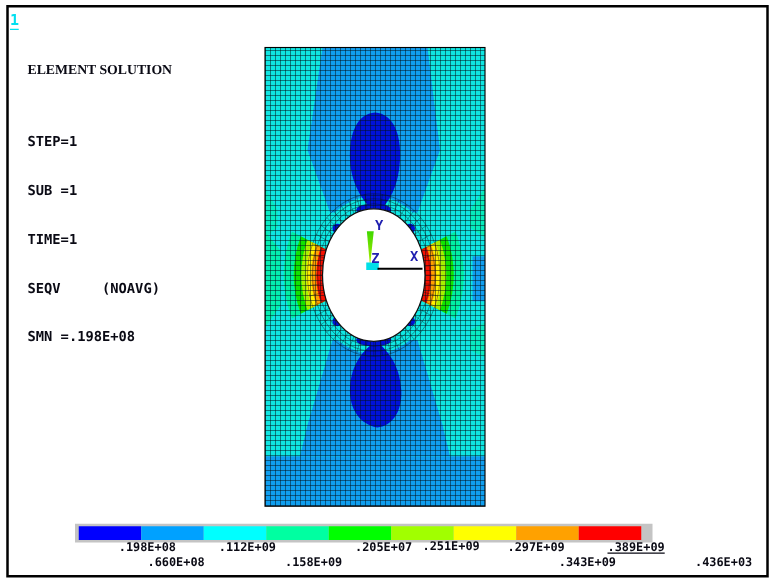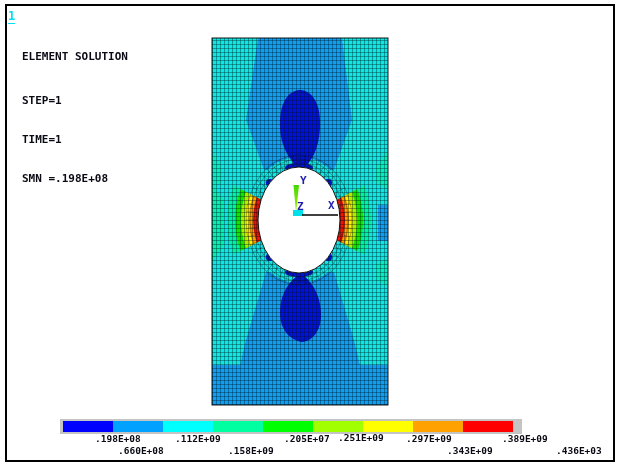--- a/index.html
+++ b/index.html
@@ -6,47 +6,49 @@
   body{width:621px;height:470px;position:relative;overflow:hidden;
        font-family:"DejaVu Sans Mono","Liberation Mono",monospace;}
   .frame{position:absolute;left:5px;top:4px;width:606px;height:454px;
          border:2px solid #000;background:#fff;}
   .plot-number{position:absolute;left:8px;top:10px;color:#00dff0;
          font-size:12px;font-weight:bold;border-bottom:1px solid #00dff0;
          line-height:13px;}
   .solution-info{position:absolute;left:22px;top:24px;color:#0a0a14;
          font-size:11px;font-weight:bold;white-space:pre;}
   .solution-info div{height:13px;line-height:13px;}
-  .solution-info div:first-child{margin-bottom:5px;}
+  .solution-info div:first-child{margin-bottom:18px;font-family:Liberation Serif, serif;}
   .viewport{position:absolute;left:0;top:0;width:621px;height:470px;}
   
   .legend-bar{position:absolute;left:60px;top:419px;width:462px;height:15px;
          background:#c4c4c4;}
   .legend-swatches{position:absolute;left:3px;top:2px;height:11px;display:flex;}
   .swatch{width:50px;height:11px;}
   .legend-label{position:absolute;color:#0a0a14;font-size:9.5px;font-weight:bold;
          white-space:pre;line-height:11px;}
   .lt0{left:66px;top:433px;margin-left:29px;} .lt1{left:175px;top:433px;} .lt2{left:284px;top:433px;}
-  .lt3{left:406px;top:433px;} .lt4{left:502px;top:433px;}
+  .lt3{left:406px;top:433px;} .lt4{left:486px;top:433px;text-decoration:underline;}
   .lb0{left:118px;top:445px;} .lb1{left:228px;top:445px;} .lb2{left:338px;top:432px;}
   .lb3{left:447px;top:445px;} .lb4{left:556px;top:445px;}
   .triad-text{font-family:"DejaVu Sans Mono","Liberation Mono",monospace;
          font-size:11px;font-weight:bold;fill:#2020b0;}
 </style>
 </head>
 <body>
 
 <div class="frame"></div>
 
 <span class="plot-number">1</span>
 
 <div class="solution-info">
   <div>ELEMENT SOLUTION</div>
   <div>STEP=1</div>
+  <div>SUB =1</div>
   <div>TIME=1</div>
+  <div>SEQV     (NOAVG)</div>
   <div>SMN =.198E+08</div>
 </div>
 
 <svg class="viewport" viewBox="0 0 621 470" xmlns="http://www.w3.org/2000/svg">
   <defs>
     <pattern id="mesh" width="4" height="4" patternUnits="userSpaceOnUse">
       <path d="M0,0.4 H4 M0.4,0 V4" stroke="#061018" stroke-width="0.8" fill="none" opacity="0.5"></path>
     </pattern>
     <clipPath id="plateClip">
       <path clip-rule="evenodd" d="M212,38 H388 V405 H212 Z

